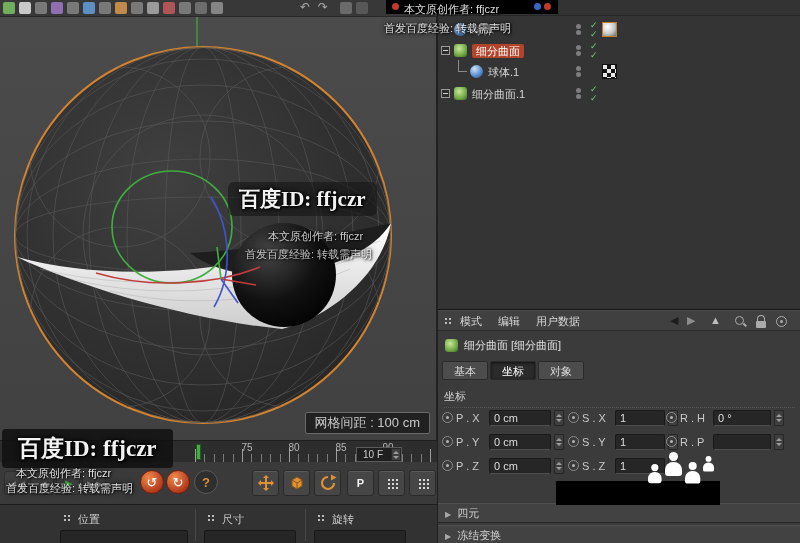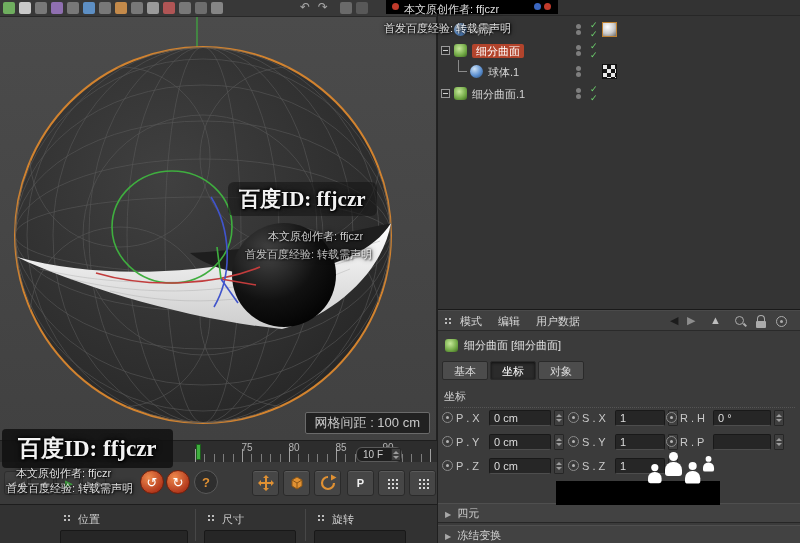--- a/index.html
+++ b/index.html
@@ -15,21 +15,21 @@
 
 .vp{position:absolute;left:0;top:17px;width:437px;height:423px;background:linear-gradient(#4b4b4b,#414141);border-right:1px solid #222;overflow:hidden}
 .grid-label{position:absolute;right:6px;bottom:6px;background:rgba(28,28,28,.88);border:1px solid #6a6a6a;border-radius:2px;padding:1px 9px;color:#c9c9c9;font-size:13px}
 
 
 .ruler{position:absolute;left:0;top:440px;width:437px;height:22px;background:#2d2d2d;border-top:1px solid #1e1e1e}
 .ticks-min{position:absolute;left:195px;top:13px;width:242px;height:8px;background:repeating-linear-gradient(90deg,#7c7c7c 0 1px,transparent 1px 9.4px)}
 .ticks-maj{position:absolute;left:195px;top:8px;width:242px;height:13px;background:repeating-linear-gradient(90deg,#a0a0a0 0 1px,transparent 1px 47px)}
 .rnum{position:absolute;top:1px;width:22px;text-align:center;font-size:10px;color:#b5b5b5}
 .marker{position:absolute;left:196px;top:3px;width:5px;height:16px;background:#3faf3f;border:1px solid #1d5c1d}
-.framebox{position:absolute;left:356px;top:447px;width:46px;height:15px;background:#1f1f1f;border:1px solid #5a5a5a;border-radius:6px;color:#ccc;font-size:10px;line-height:13px;padding-left:6px}
+.framebox{position:absolute;left:356px;top:447px;width:46px;height:15px;background:#1f1f1f;border:1px solid #5a5a5a;border-radius:0;color:#ccc;font-size:10px;line-height:13px;padding-left:6px}
 .framebox .spin{position:absolute;right:0;top:0;height:13px}
 
 
 .transport{position:absolute;left:0;top:462px;width:437px;height:42px;background:#3a3a3a}
 .tbtn{position:absolute;top:9px;width:24px;height:24px;text-align:center;line-height:24px;color:#9a9a9a;font-size:11px;letter-spacing:-2px;background:#3f3f3f;border:1px solid #2e2e2e;border-radius:3px}
 .tbtn.play{color:#49b749;font-size:13px}
 .circlebtn{position:absolute;top:8px;width:24px;height:24px;border-radius:50%;text-align:center;line-height:23px;font-size:13px;color:#fff}
 .cb-orange{background:radial-gradient(circle at 35% 30%,#ef8a4d,#b0351a 75%);border:1px solid #6e1f0c}
 .cb-help{background:#2e2e2e;border:1px solid #5a5a5a;color:#e09133;font-weight:bold;font-size:13px}
 .toolbtn{position:absolute;top:8px;width:27px;height:26px;background:#464646;border:1px solid #2a2a2a;border-radius:3px;box-shadow:inset 0 1px 0 #5a5a5a;display:flex;align-items:center;justify-content:center;color:#eee;font-weight:bold}

